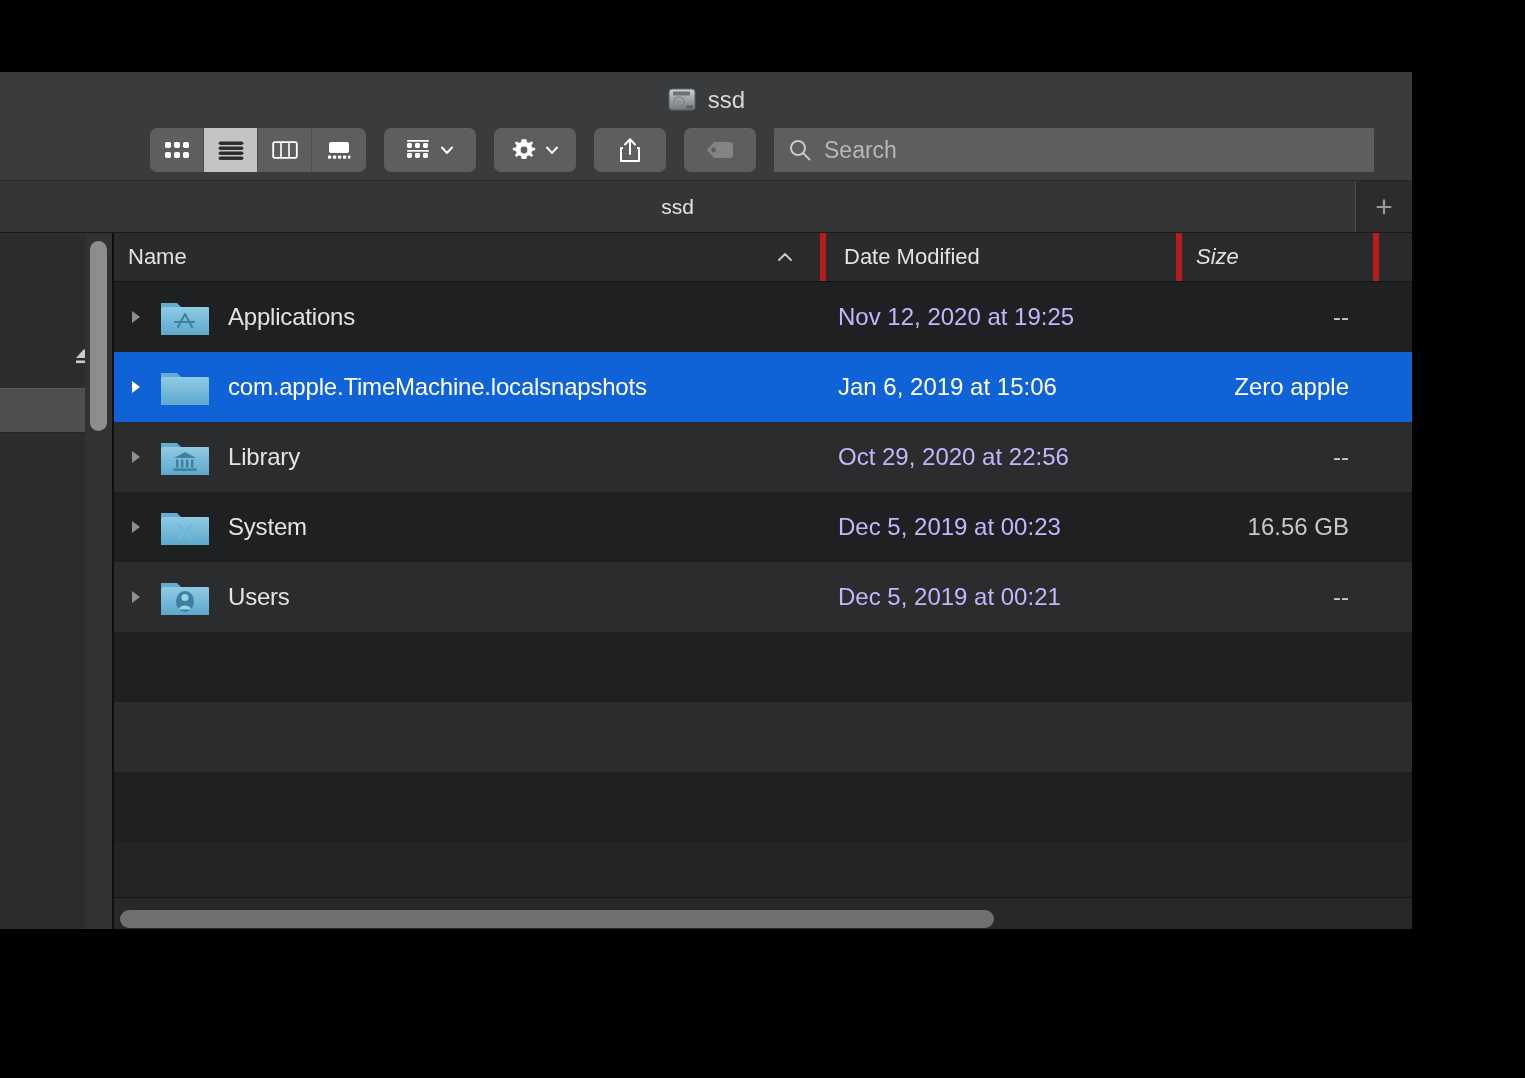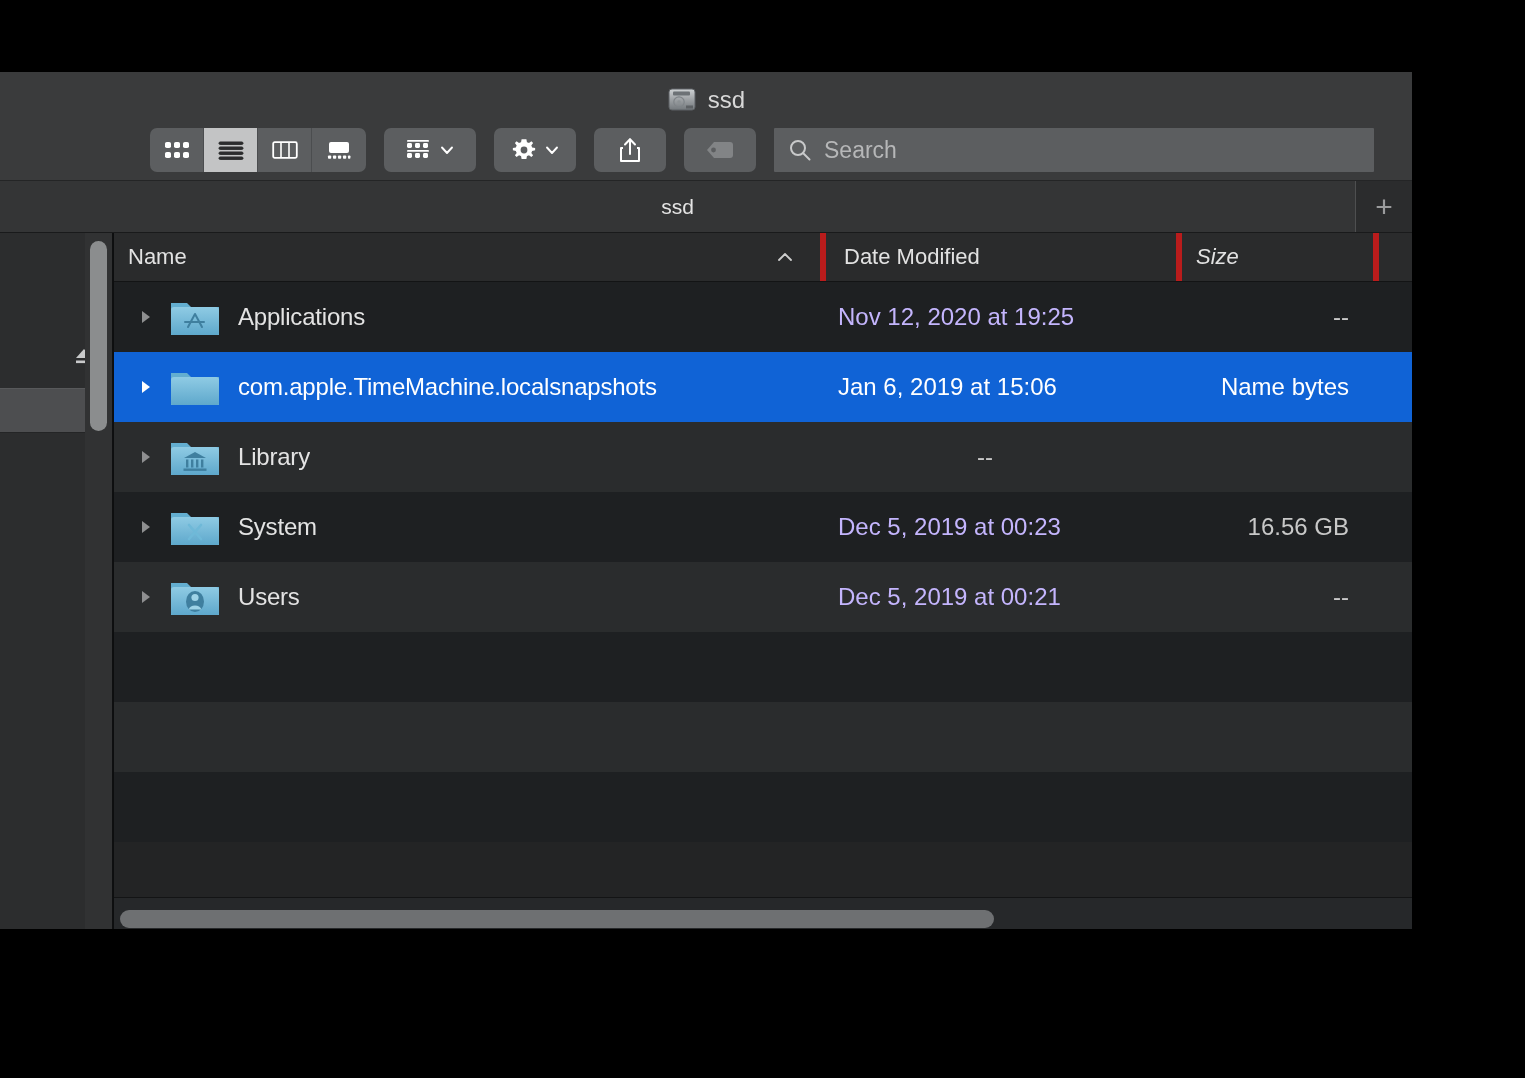--- a/index.html
+++ b/index.html
@@ -263,21 +263,20 @@
   }
   .row.odd  { background: #1e2022; }
   .row.even { background: #2a2c2d; }
   .row.selected { background: #1063d6; color: #ffffff; }
 
   .cell-name {
     width: 706px;
     display: flex;
     align-items: center;
     box-sizing: border-box;
-    padding-left: 10px;
     gap: 0px;
     overflow: hidden;
   }
   .disclosure {
     width: 44px;
     display: flex;
     align-items: center;
     justify-content: center;
     flex: none;
   }
@@ -564,21 +563,21 @@
                     <stop offset="1" stop-color="#5ea8cc"></stop>
                   </linearGradient>
                 </defs>
                 <path d="M3 8 L19 8 L23 12 L51 12 L51 40 L3 40 Z" fill="#63aed0"></path>
                 <rect x="3" y="12" width="48" height="28" rx="3" fill="url(#f2)"></rect>
               </svg>
             </span>
             <span class="name-label">com.apple.TimeMachine.localsnapshots</span>
           </div>
           <div class="cell-date">Jan 6, 2019 at 15:06</div>
-          <div class="cell-size">Name bytes</div>
+          <div class="cell-size">Zero apple</div>
           <div class="cell-pad"></div>
         </div>
 
         <div class="row even">
           <div class="cell-name">
             <span class="disclosure">
               <svg width="16" height="18" viewBox="0 0 16 18">
                 <path d="M4 3 L12 9 L4 15 Z" fill="#8e8f90"></path>
               </svg>
             </span>
@@ -597,20 +596,21 @@
                   <rect x="18" y="24.5" width="2.4" height="8"></rect>
                   <rect x="23" y="24.5" width="2.4" height="8"></rect>
                   <rect x="28" y="24.5" width="2.4" height="8"></rect>
                   <rect x="33" y="24.5" width="2.4" height="8"></rect>
                   <rect x="15.5" y="33.5" width="23" height="2.4"></rect>
                 </g>
               </svg>
             </span>
             <span class="name-label">Library</span>
           </div>
+          <div class="cell-date">Oct 29, 2020 at 22:56</div>
           <div class="cell-size">--</div>
           <div class="cell-pad"></div>
         </div>
 
         <div class="row odd">
           <div class="cell-name">
             <span class="disclosure">
               <svg width="16" height="18" viewBox="0 0 16 18">
                 <path d="M4 3 L12 9 L4 15 Z" fill="#8e8f90"></path>
               </svg>

